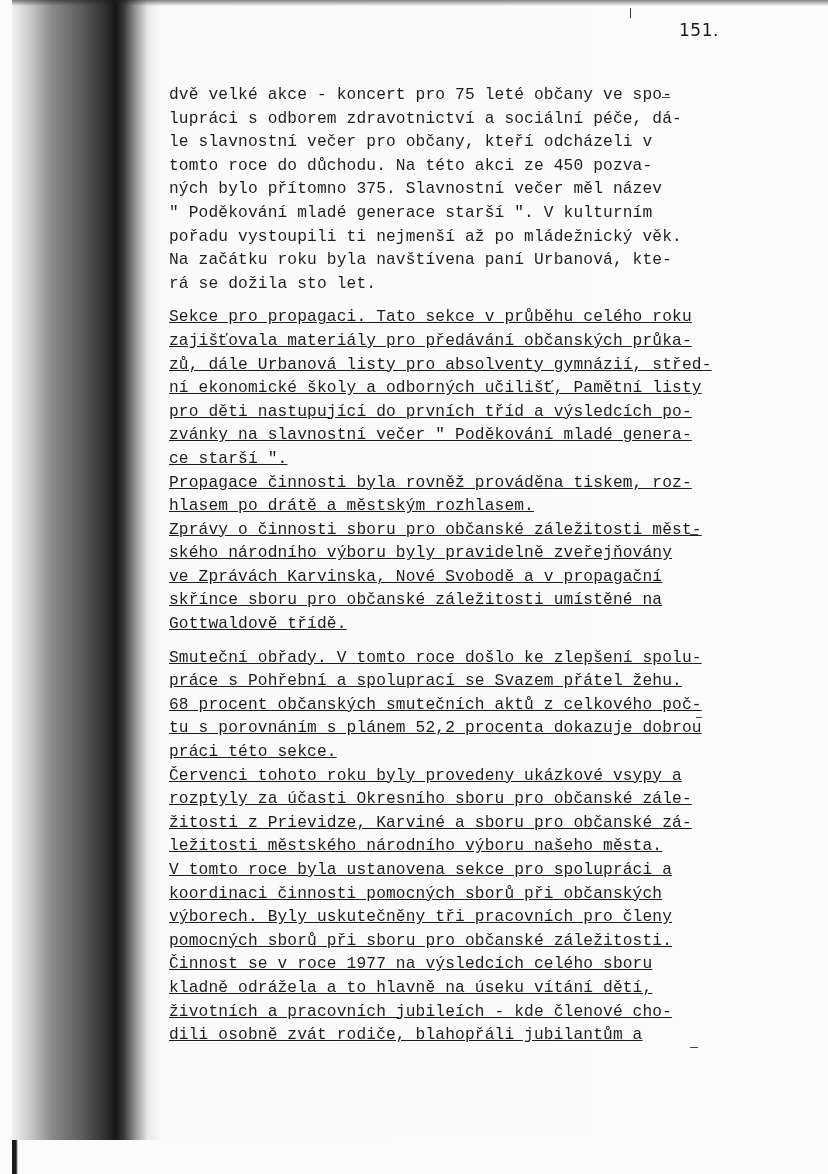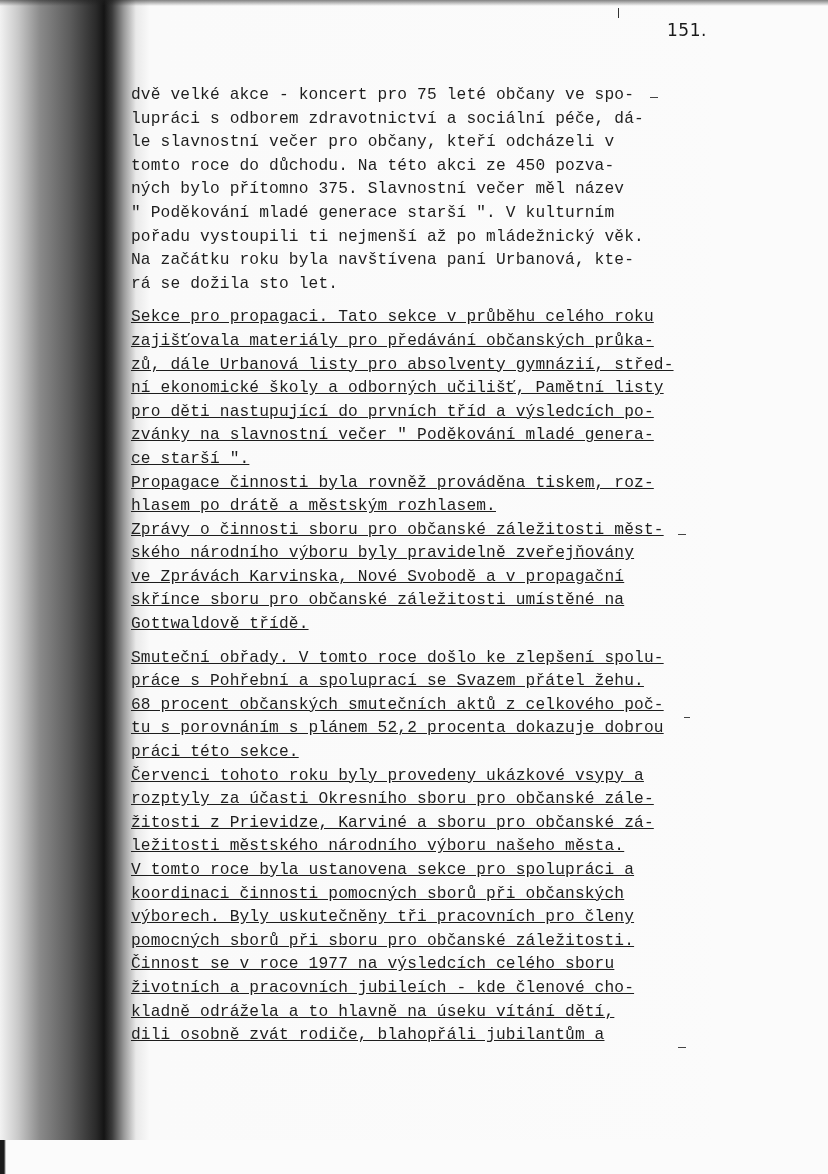--- a/index.html
+++ b/index.html
@@ -8,21 +8,21 @@
     }
     body {
       width: 828px;
       height: 1174px;
       overflow: hidden;
       position: relative;
       background: #fbfbfb;
     }
     .page {
       position: absolute;
-      left: 0; top: 0;
+      left: 12px; top: 0;
       width: 712px;
       height: 1174px;
       background:
         linear-gradient(to right,
           #f2f2f2 0px,
           #c9c9c9 18px,
           #8a8a8a 40px,
           #5c5c5c 70px,
           #2a2a2a 96px,
           #141414 104px,
@@ -70,20 +70,21 @@
       width: 600px;
       font-family: "Liberation Mono", "DejaVu Sans Mono", monospace;
       font-size: 16.2px;
       line-height: 23.6px;
       color: #1e1e1e;
       letter-spacing: 0.15px;
     }
     .line {
       white-space: pre;
       height: 23.6px;
+      margin-left: 26px;
     }
     .para {
       margin: 0;
     }
     .para.gap {
       margin-top: 10px;
       text-decoration: underline;
     }
     .stray {
       position: absolute;
@@ -135,22 +136,22 @@
         <div class="line">práci této sekce.</div>
         <div class="line">Červenci tohoto roku byly provedeny ukázkové vsypy a</div>
         <div class="line">rozptyly za účasti Okresního sboru pro občanské zále-</div>
         <div class="line">žitosti z Prievidze, Karviné a sboru pro občanské zá-</div>
         <div class="line">ležitosti městského národního výboru našeho města.</div>
         <div class="line">V tomto roce byla ustanovena sekce pro spolupráci a</div>
         <div class="line">koordinaci činnosti pomocných sborů při občanských</div>
         <div class="line">výborech. Byly uskutečněny tři pracovních pro členy</div>
         <div class="line">pomocných sborů při sboru pro občanské záležitosti.</div>
         <div class="line">Činnost se v roce 1977 na výsledcích celého sboru</div>
+        <div class="line">kladně odrážela a to hlavně na úseku vítání dětí,</div>
         <div class="line">životních a pracovních jubileích - kde členové cho-</div>
-        <div class="line">kladně odrážela a to hlavně na úseku vítání dětí,</div>
         <div class="line">dili osobně zvát rodiče, blahopřáli jubilantům a</div>
       </div>
   </div>
 
   <div class="stray" style="left:650px; top:97px; width:8px;"></div>
   <div class="stray" style="left:678px; top:534px; width:8px;"></div>
   <div class="stray" style="left:684px; top:717px; width:6px;"></div>
   <div class="stray" style="left:678px; top:1047px; width:8px;"></div>
 
   <div class="bottom-area"></div>

